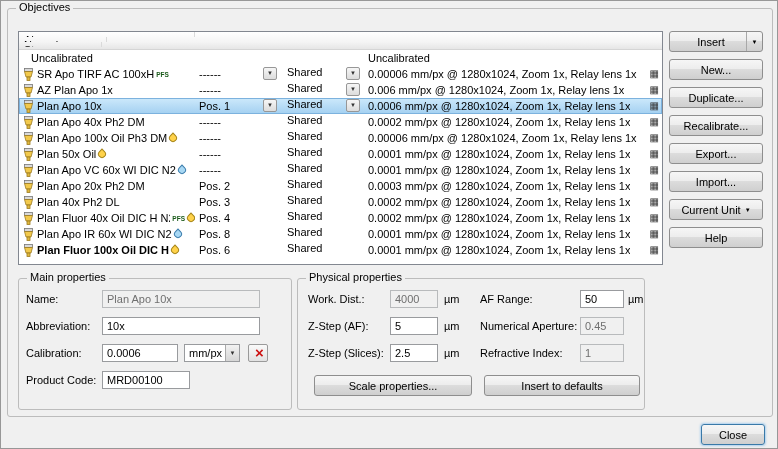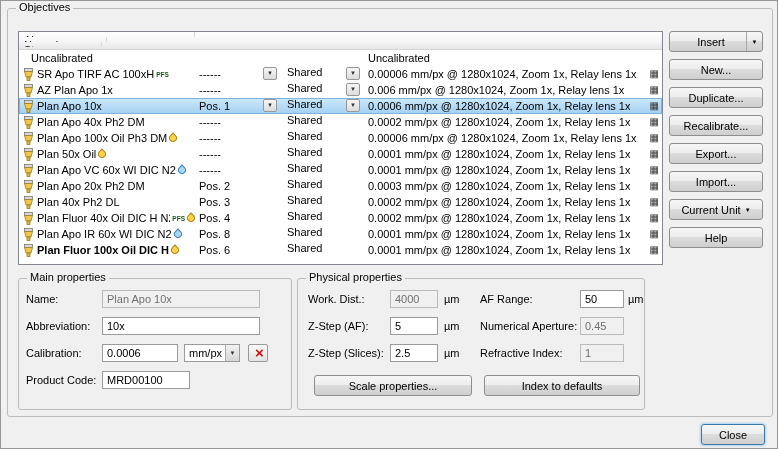--- a/index.html
+++ b/index.html
@@ -537,21 +537,21 @@
     <span class="flabel" style="left:182px;top:41px;">Numerical Aperture:</span>
     <input class="txt dis" style="left: 282px; top: 38px; width: 44px;" readonly="" value="0.45">
 
     <span class="flabel" style="left:182px;top:68px;">Refractive Index:</span>
     <input class="txt dis" style="left: 282px; top: 65px; width: 44px;" readonly="" value="1">
 
     <button class="btn gb-btn" style="left:16px;top:96px;width:158px;">
       <span>Scale properties...</span>
     </button>
     <button class="btn gb-btn" style="left:186px;top:96px;width:156px;">
-      <span>Index to defaults</span>
+      <span>Insert to defaults</span>
     </button>
   </div>
 
   <button class="btn close-btn">
     <span>Close</span>
   </button>
 
 </div>
 
 </body></html>

